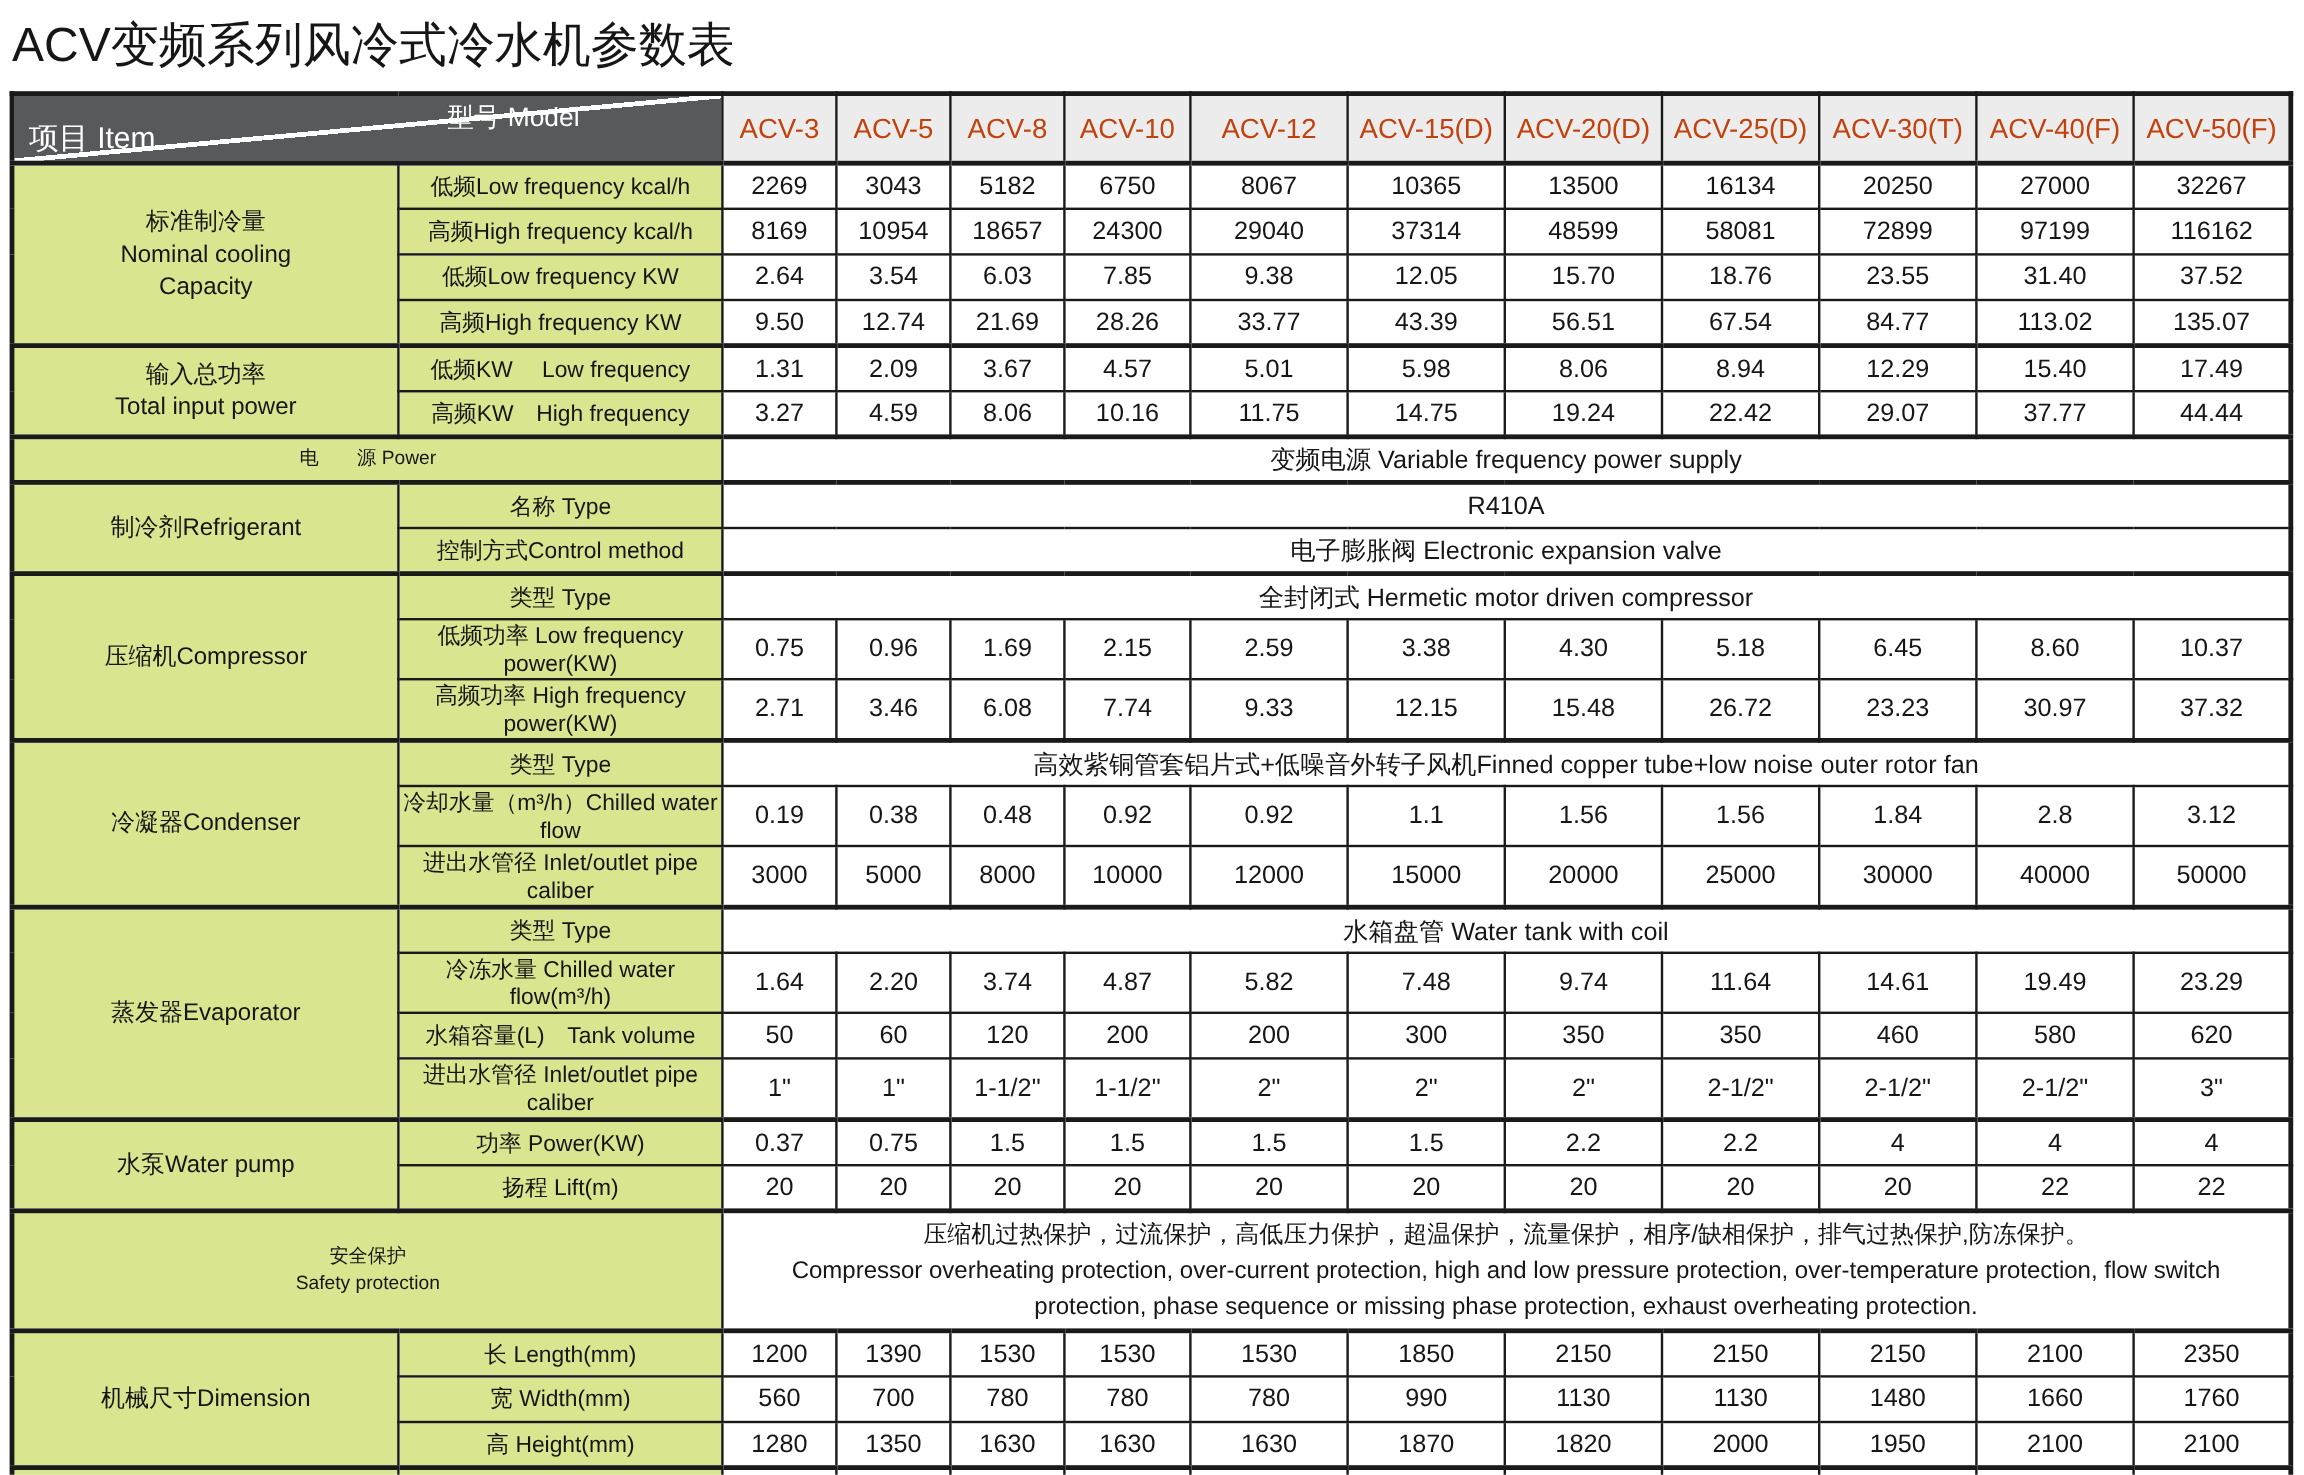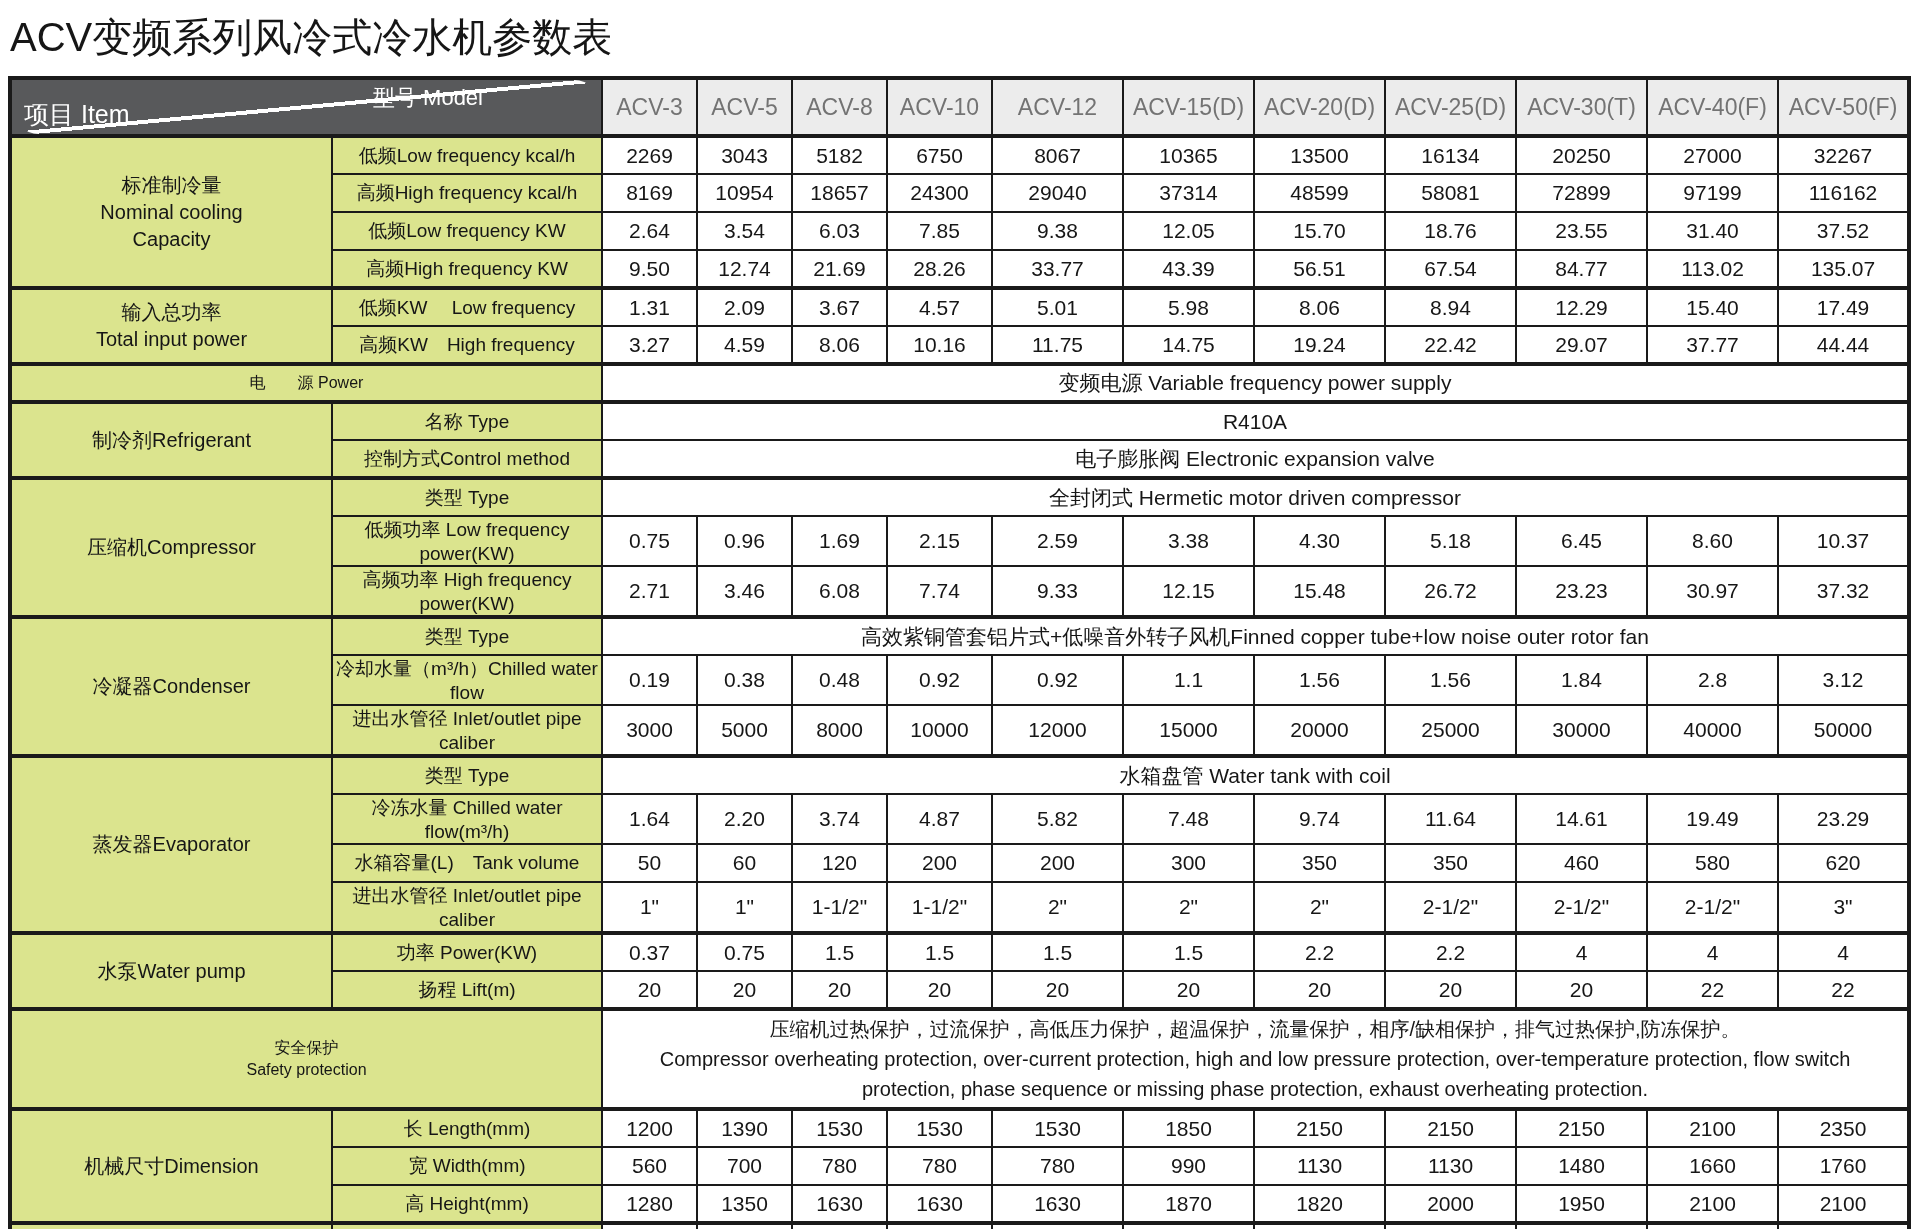--- a/index.html
+++ b/index.html
@@ -37,26 +37,25 @@
   td.sec{border-top-width:4px;}
   td.corner{
     background:var(--corner-bg);padding:0;position:relative;
     border-bottom-width:4px;
   }
   .corner-inner{
     position:absolute;inset:0;
     background-image:linear-gradient(to bottom right,
       transparent calc(50% - 2px), #ffffff calc(50% - 2px),
       #ffffff calc(50% + 2px), transparent calc(50% + 2px));
-    border-radius:27px;
   }
   .corner-model{position:absolute;top:3px;right:118px;color:#fff;font-size:22px;}
   .corner-item{position:absolute;bottom:3px;left:12px;color:#fff;font-size:25px;}
   td.model-h{
-    background:var(--model-bg);font-size:23px;color:#737373;
+    background:var(--model-bg);font-size:23px;color:#c2410c;
     border-bottom-width:4px;
   }
   td.c-group{
     background:var(--label-bg);font-size:20px;white-space:pre-line;line-height:1.35;
   }
   td.c-sub{background:var(--label-bg);font-size:19px;}
   td.c-label2{background:var(--label-bg);font-size:16px;white-space:pre-line;line-height:1.4;}
   td.c-val{font-size:21px;}
   td.c-merged{font-size:21px;}
   td.c-merged.multi{font-size:20px;line-height:1.5;white-space:pre-line;padding:0 24px;}

